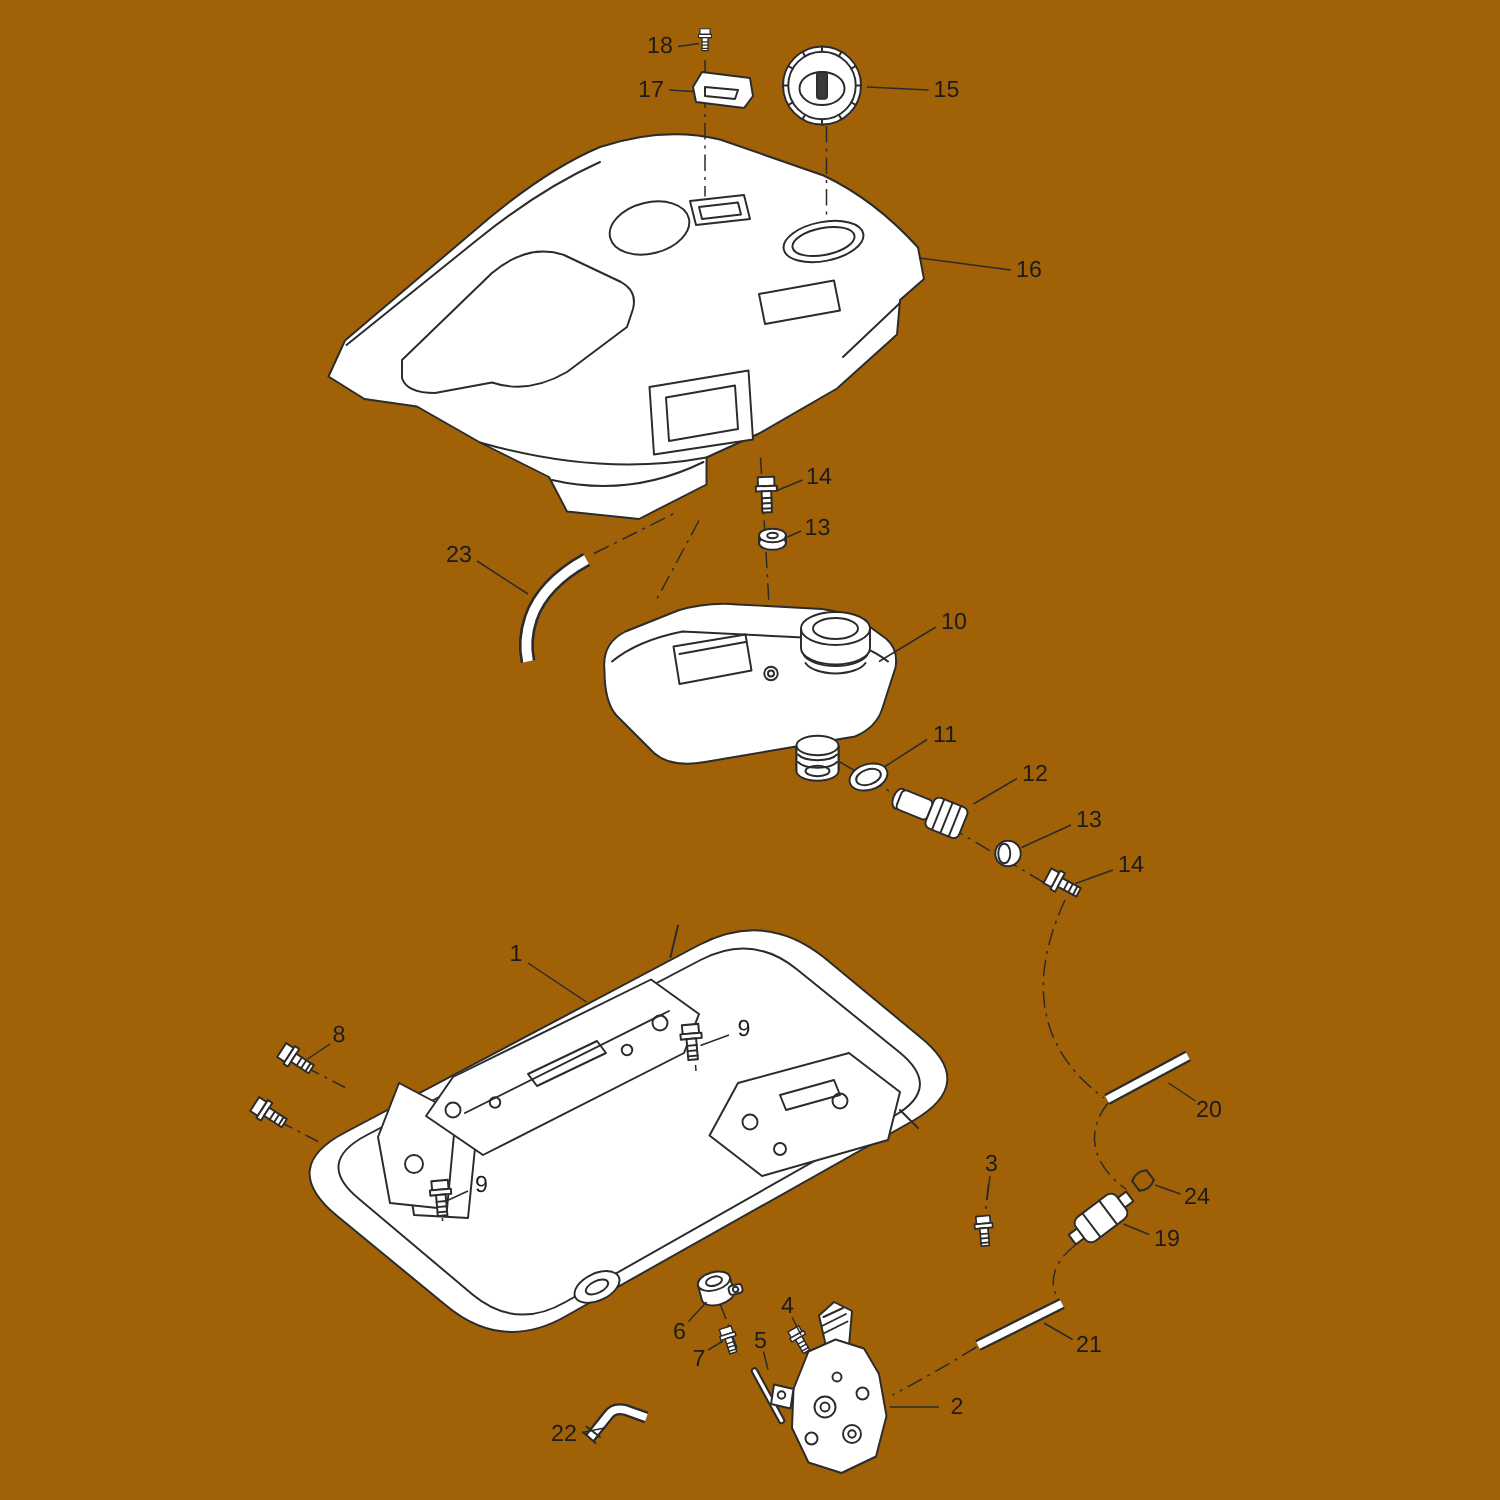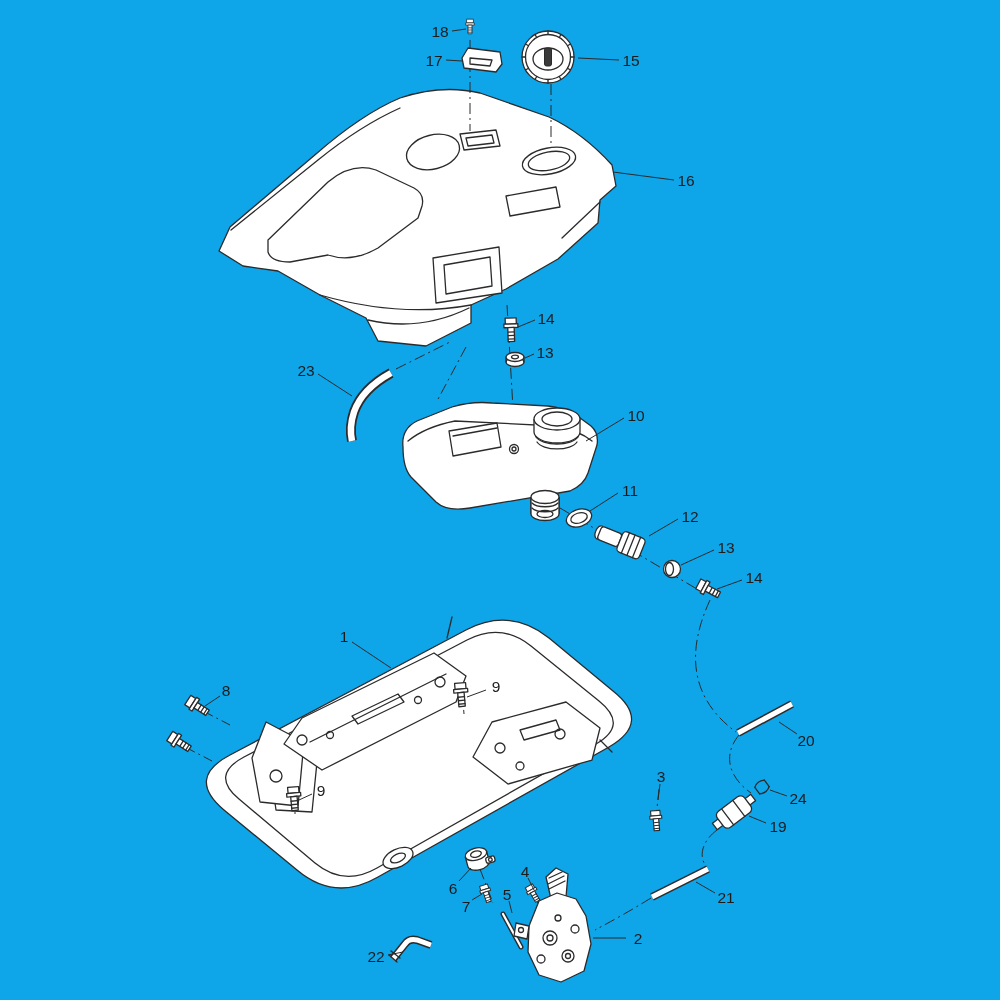--- a/index.html
+++ b/index.html
@@ -1,16 +1,16 @@
 <!DOCTYPE html>
 <html><head>
 <meta charset="utf-8">
 <style>
   html,body{margin:0;padding:0;background:#ffffff;}
-  .stage{position:relative;width:1000px;height:1000px;background:#0ea5e9;overflow:hidden;}
+  .stage{position:relative;width:1000px;height:1000px;background:#a16207;overflow:hidden;}
   svg{position:absolute;left:0;top:0;}
   .ln{fill:none;stroke:#2b2b2b;stroke-width:1.3;stroke-linecap:round;stroke-linejoin:round;}
   .fill{fill:#ffffff;stroke:#2b2b2b;stroke-width:1.3;stroke-linejoin:round;}
   .dashdot{fill:none;stroke:#2b2b2b;stroke-width:1;stroke-dasharray:11 4 2 4;}
   .tubeO{fill:none;stroke:#2b2b2b;stroke-width:10;stroke-linecap:butt;}
   .tubeI{fill:none;stroke:#ffffff;stroke-width:6.5;stroke-linecap:butt;}
   .tubeOs{fill:none;stroke:#2b2b2b;stroke-width:8;stroke-linecap:butt;}
   .tubeIs{fill:none;stroke:#ffffff;stroke-width:5;stroke-linecap:butt;}
   .pinO{fill:none;stroke:#2b2b2b;stroke-width:5;stroke-linecap:round;}
   .pinI{fill:none;stroke:#ffffff;stroke-width:2.2;stroke-linecap:round;}

